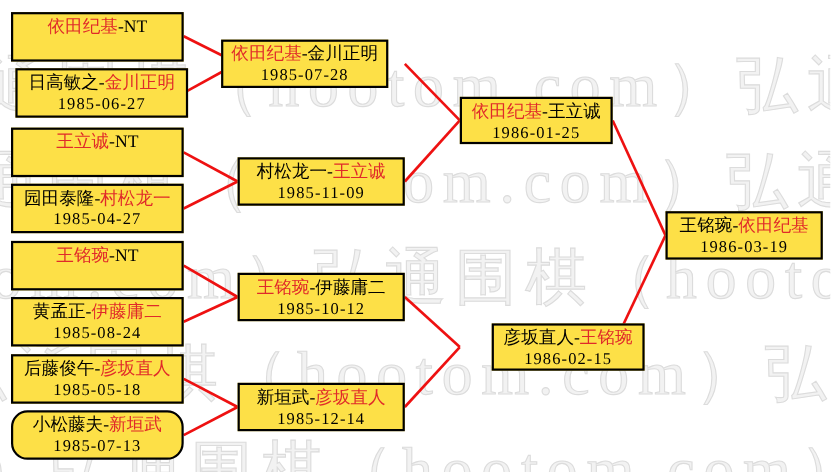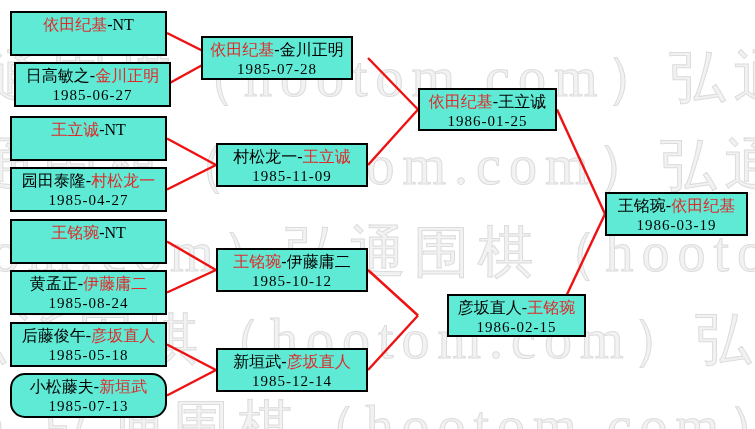--- a/index.html
+++ b/index.html
@@ -11,21 +11,21 @@
   .wm-row {
     position:absolute; white-space:nowrap; font-size:56px; letter-spacing:8px;
     color:#f2f2f2; -webkit-text-stroke:1px #dcdcdc; user-select:none; z-index:0;
     font-family:"Liberation Serif",serif;
   }
   
   svg.lines { position:absolute; left:0; top:0; z-index:1; }
   
   .node {
     position:absolute; z-index:2; box-sizing:border-box;
-    background:#5eead4; border:2px solid #000; text-align:center;
+    background:#fde047; border:2px solid #000; text-align:center;
   }
   .l1 { margin-top:2px; font-size:16px; line-height:20px; white-space:nowrap; }
   .l2 { font-size:15px; line-height:19px; letter-spacing:1px; }
   .sep { color:#000; }
 </style>
 </head>
 <body>
 
 <div class="stage">
 

